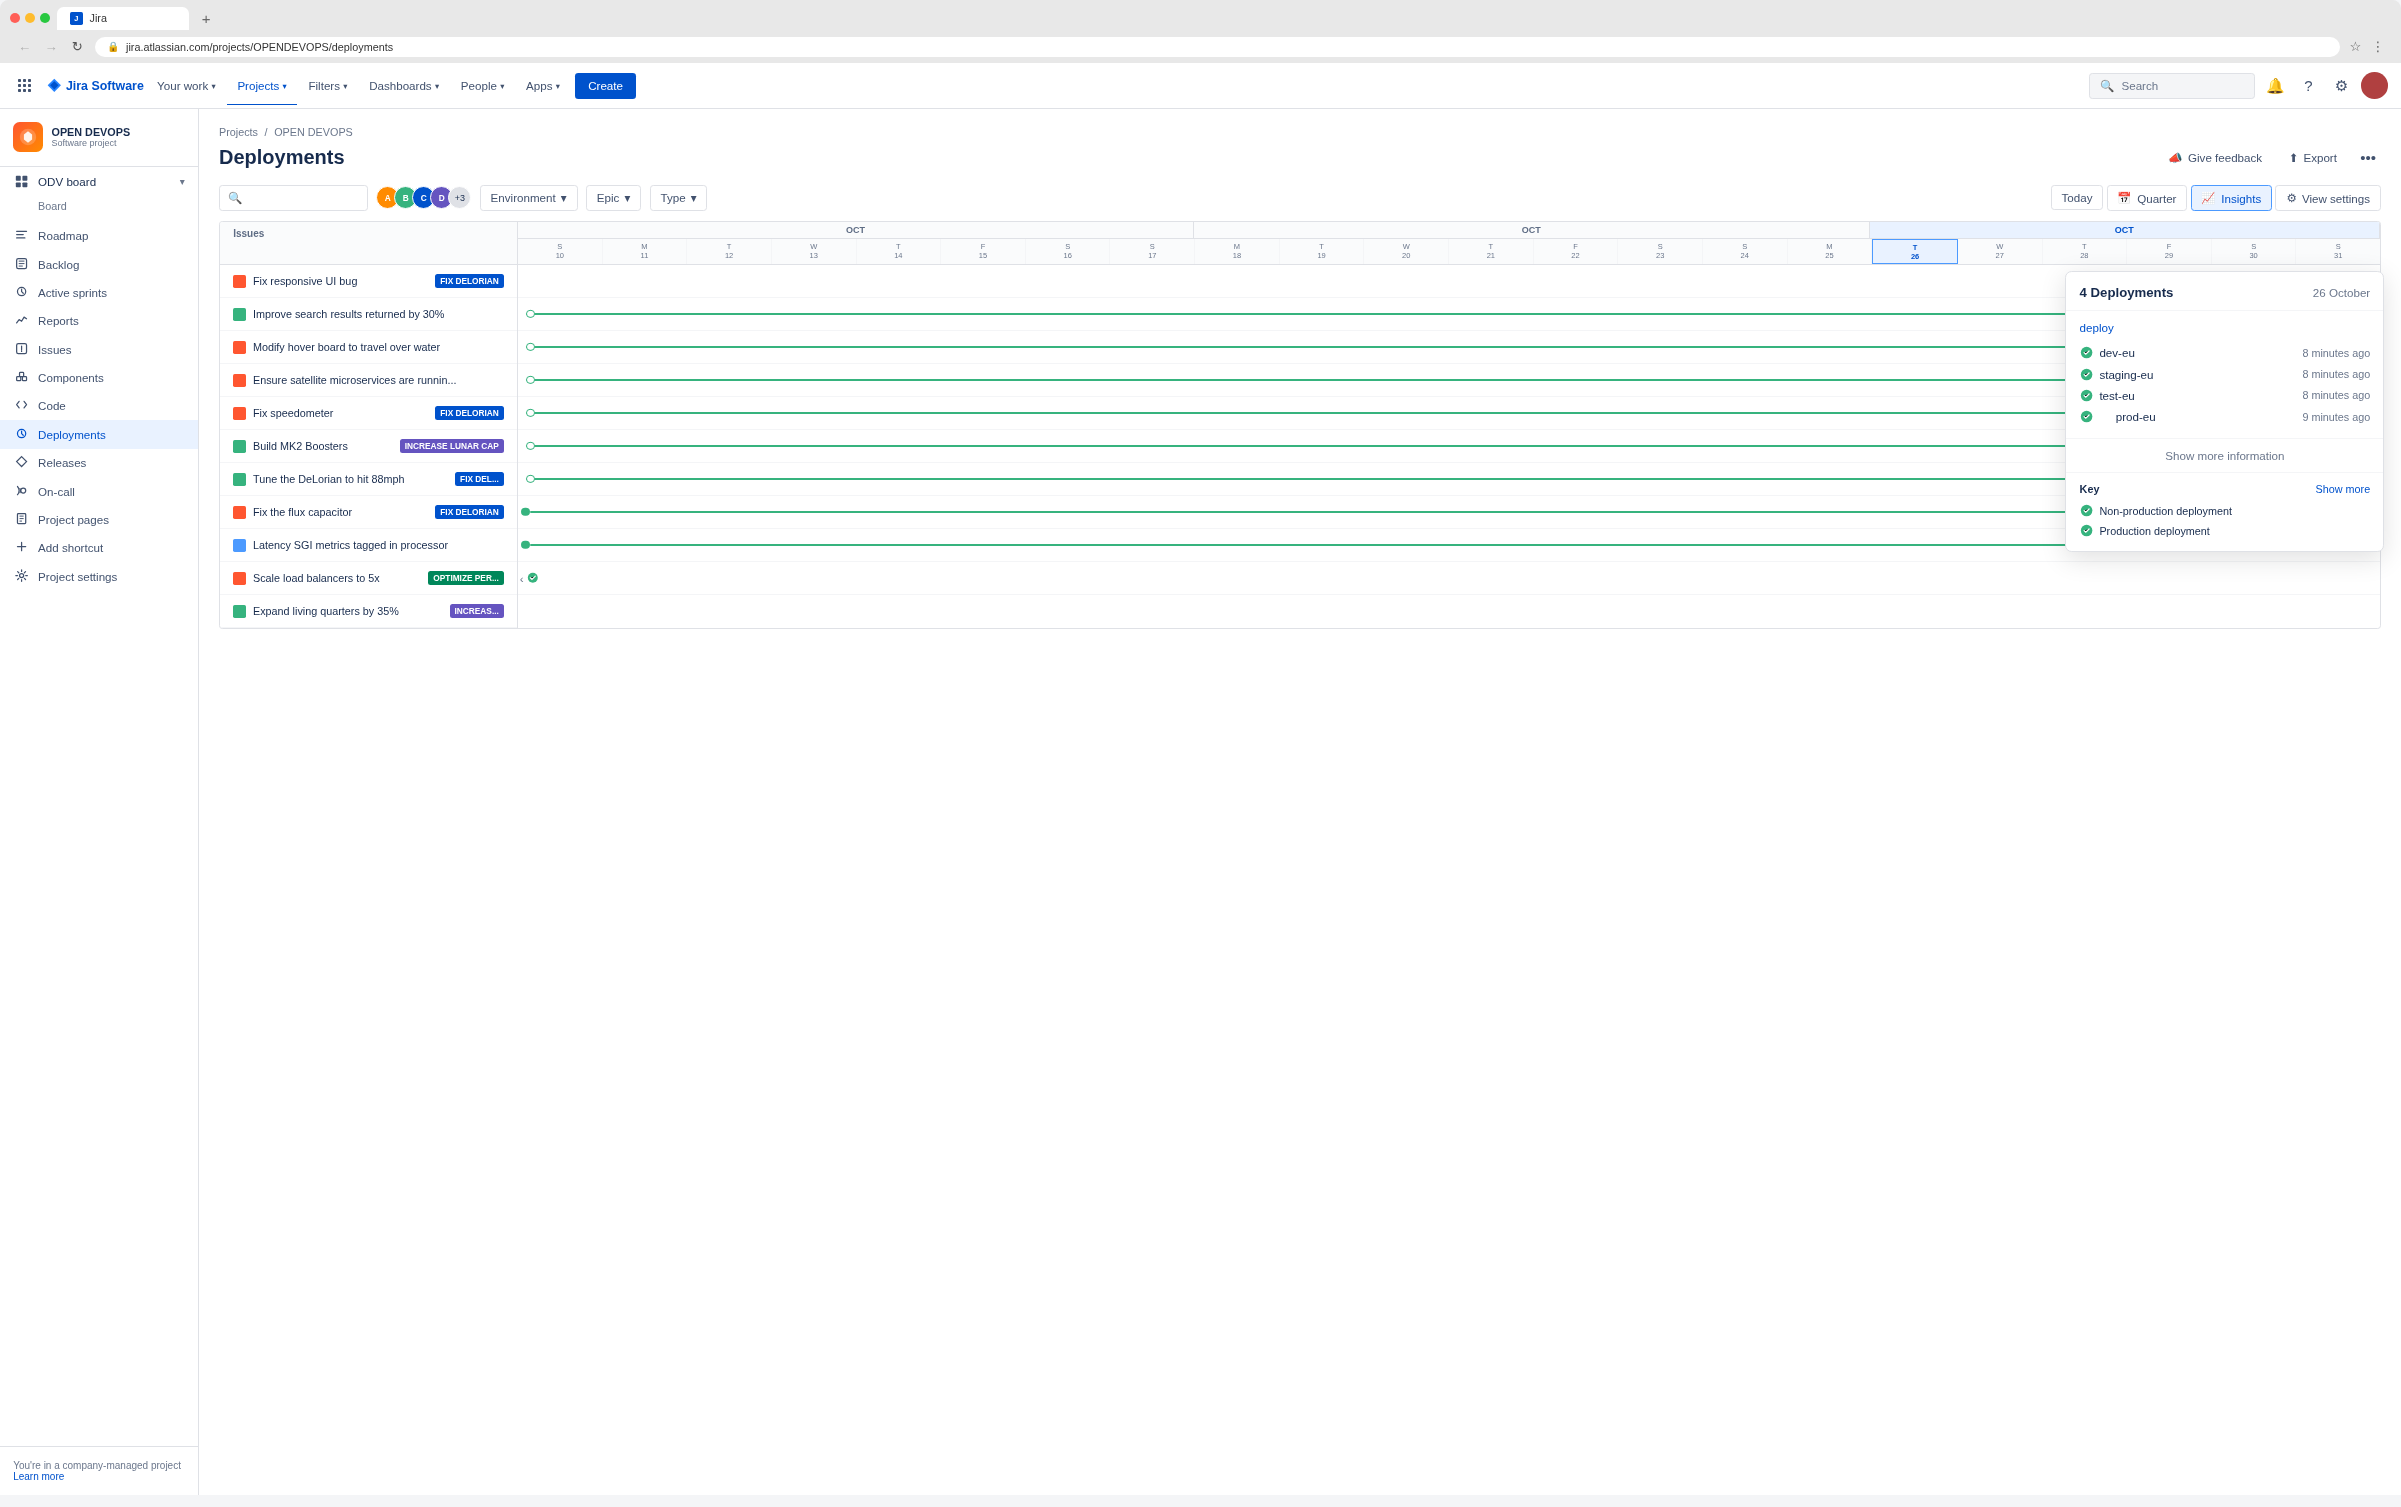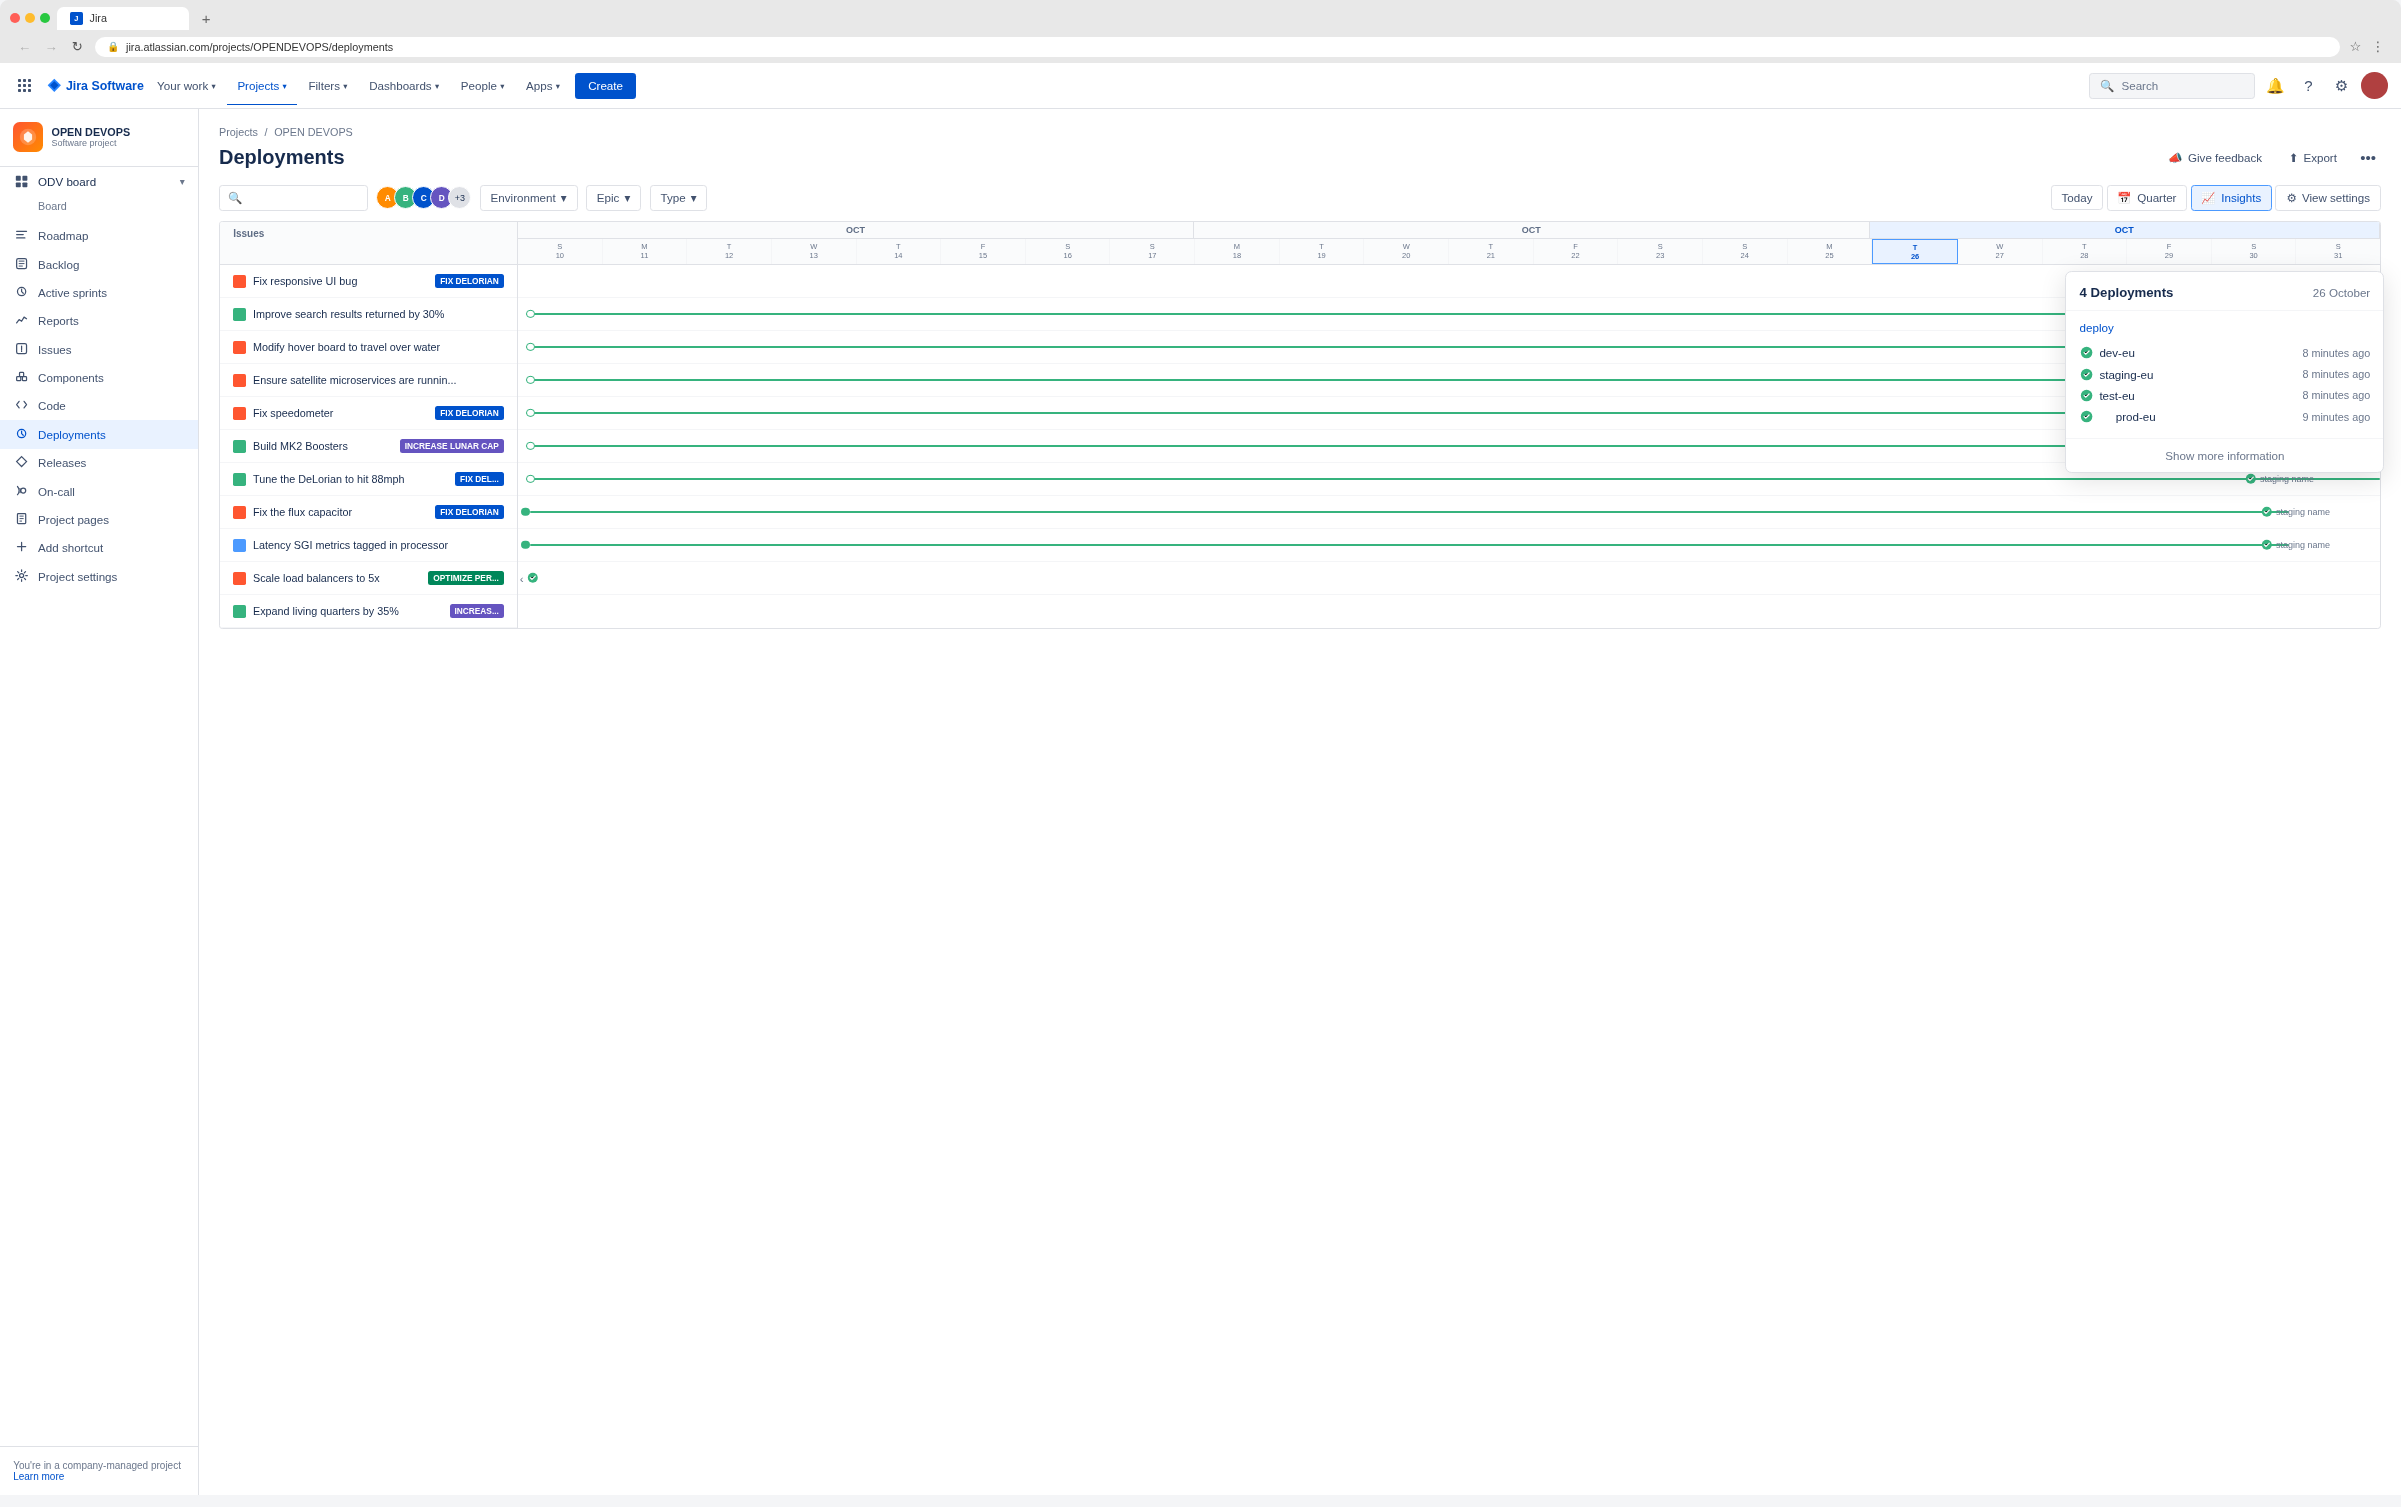--- a/index.html
+++ b/index.html
@@ -80,21 +80,21 @@
     
     .toolbar { display: flex; align-items: center; gap: 8.3px; padding: 0 20px 10px; }
     .search-input { display: flex; align-items: center; gap: 5px; border: 0.8px solid #dfe1e6; border-radius: 3.3px; padding: 5px 8.3px; width: 149px; background: white; }
     .search-input input { border: none; outline: none; font-size: 11.6px; color: #172b4d; width: 100%; }
     .avatars-group { display: flex; align-items: center; }
     .avatar-sm { width: 23px; height: 23px; border-radius: 50%; border: 1.7px solid white; margin-left: -5px; overflow: hidden; flex-shrink: 0; }
     .avatar-sm:first-child { margin-left: 0; }
     .avatar-count { width: 23px; height: 23px; border-radius: 50%; background: #dfe1e6; border: 1.7px solid white; margin-left: -5px; display: flex; align-items: center; justify-content: center; font-size: 9px; color: #172b4d; font-weight: 500; }
     .filter-btn { display: flex; align-items: center; gap: 5px; border: 0.8px solid #dfe1e6; border-radius: 3.3px; padding: 5px 10px; background: white; color: #42526e; font-size: 11.6px; cursor: pointer; }
     .toolbar-right { margin-left: auto; display: flex; align-items: center; gap: 3.3px; }
-    .toolbar-btn { display: flex; align-items: flex-start; gap: 5px; padding: 5px 10px; border: 0.8px solid #dfe1e6; border-radius: 3.3px; background: white; color: #42526e; font-size: 11.6px; cursor: pointer; }
+    .toolbar-btn { display: flex; align-items: flex-end; gap: 5px; padding: 5px 10px; border: 0.8px solid #dfe1e6; border-radius: 3.3px; background: white; color: #42526e; font-size: 11.6px; cursor: pointer; }
     .toolbar-btn.active { background: #e9f2ff; color: #0052cc; border-color: #4c9aff; }
 
     
     .gantt-wrapper { flex: 1; overflow: auto; padding: 0 20px; }
     .gantt { background: white; border: 0.8px solid #dfe1e6; border-radius: 3.3px; overflow: hidden; position: relative; }
     .gantt-header { display: flex; border-bottom: 0.8px solid #dfe1e6; background: #fafbfc; }
     .gantt-issues-col { width: 298px; min-width: 298px; padding: 6.6px 13.2px; font-size: 10px; font-weight: 600; color: #5e6c84; border-right: 0.8px solid #dfe1e6; }
     .gantt-timeline-header { flex: 1; display: flex; flex-direction: column; }
     .gantt-month-row { display: flex; border-bottom: 0.8px solid #dfe1e6; }
     .gantt-days-row { display: flex; }
@@ -730,18 +730,38 @@
                     <circle cx="8" cy="8" r="7" fill="#36b37e"></circle>
                     <path d="M5 8l2 2 4-4" stroke="white" stroke-width="1.5" stroke-linecap="round"></path>
                   </svg>
                 <span style="font-size:11.6px; color:#172b4d;">prod-eu</span>
               </div>
               <span style="font-size:10.8px; color:#6b778c;">9 minutes ago</span>
             </div>
           </div>
           <div class="popup-show-more" style="text-align:center; padding:10px; border-top:0.8px solid #f4f5f7; font-size:11.6px; color:#6b778c; cursor:pointer;">Show more information</div>
 
+          <div style="padding:10px 13.2px; border-top:0.8px solid #f4f5f7;">
+            <div style="display:flex; justify-content:space-between; margin-bottom:6.6px;">
+              <span style="font-size:10.8px; font-weight:600; color:#172b4d;">Key</span>
+              <span style="font-size:10.8px; color:#0052cc; cursor:pointer;">Show more</span>
+            </div>
+            <div style="display:flex; align-items:center; gap:6.6px; padding:3.3px 0;">
+              <svg width="13.2" height="13.2" viewBox="0 0 16 16">
+                  <circle cx="8" cy="8" r="7" fill="#36b37e"></circle>
+                  <path d="M5 8l2 2 4-4" stroke="white" stroke-width="1.5" stroke-linecap="round"></path>
+                </svg>
+              <span style="font-size:10.8px; color:#172b4d;">Non-production deployment</span>
+            </div>
+            <div style="display:flex; align-items:center; gap:6.6px; padding:3.3px 0;">
+              <svg width="13.2" height="13.2" viewBox="0 0 16 16">
+                  <circle cx="8" cy="8" r="7" fill="#36b37e"></circle>
+                  <path d="M5 8l2 2 4-4" stroke="white" stroke-width="1.5" stroke-linecap="round"></path>
+                </svg>
+              <span style="font-size:10.8px; color:#172b4d;">Production deployment</span>
+            </div>
+          </div>
         </div>
       </div>
     </main>
   </div>
 </div>
 
 
 </body></html>

